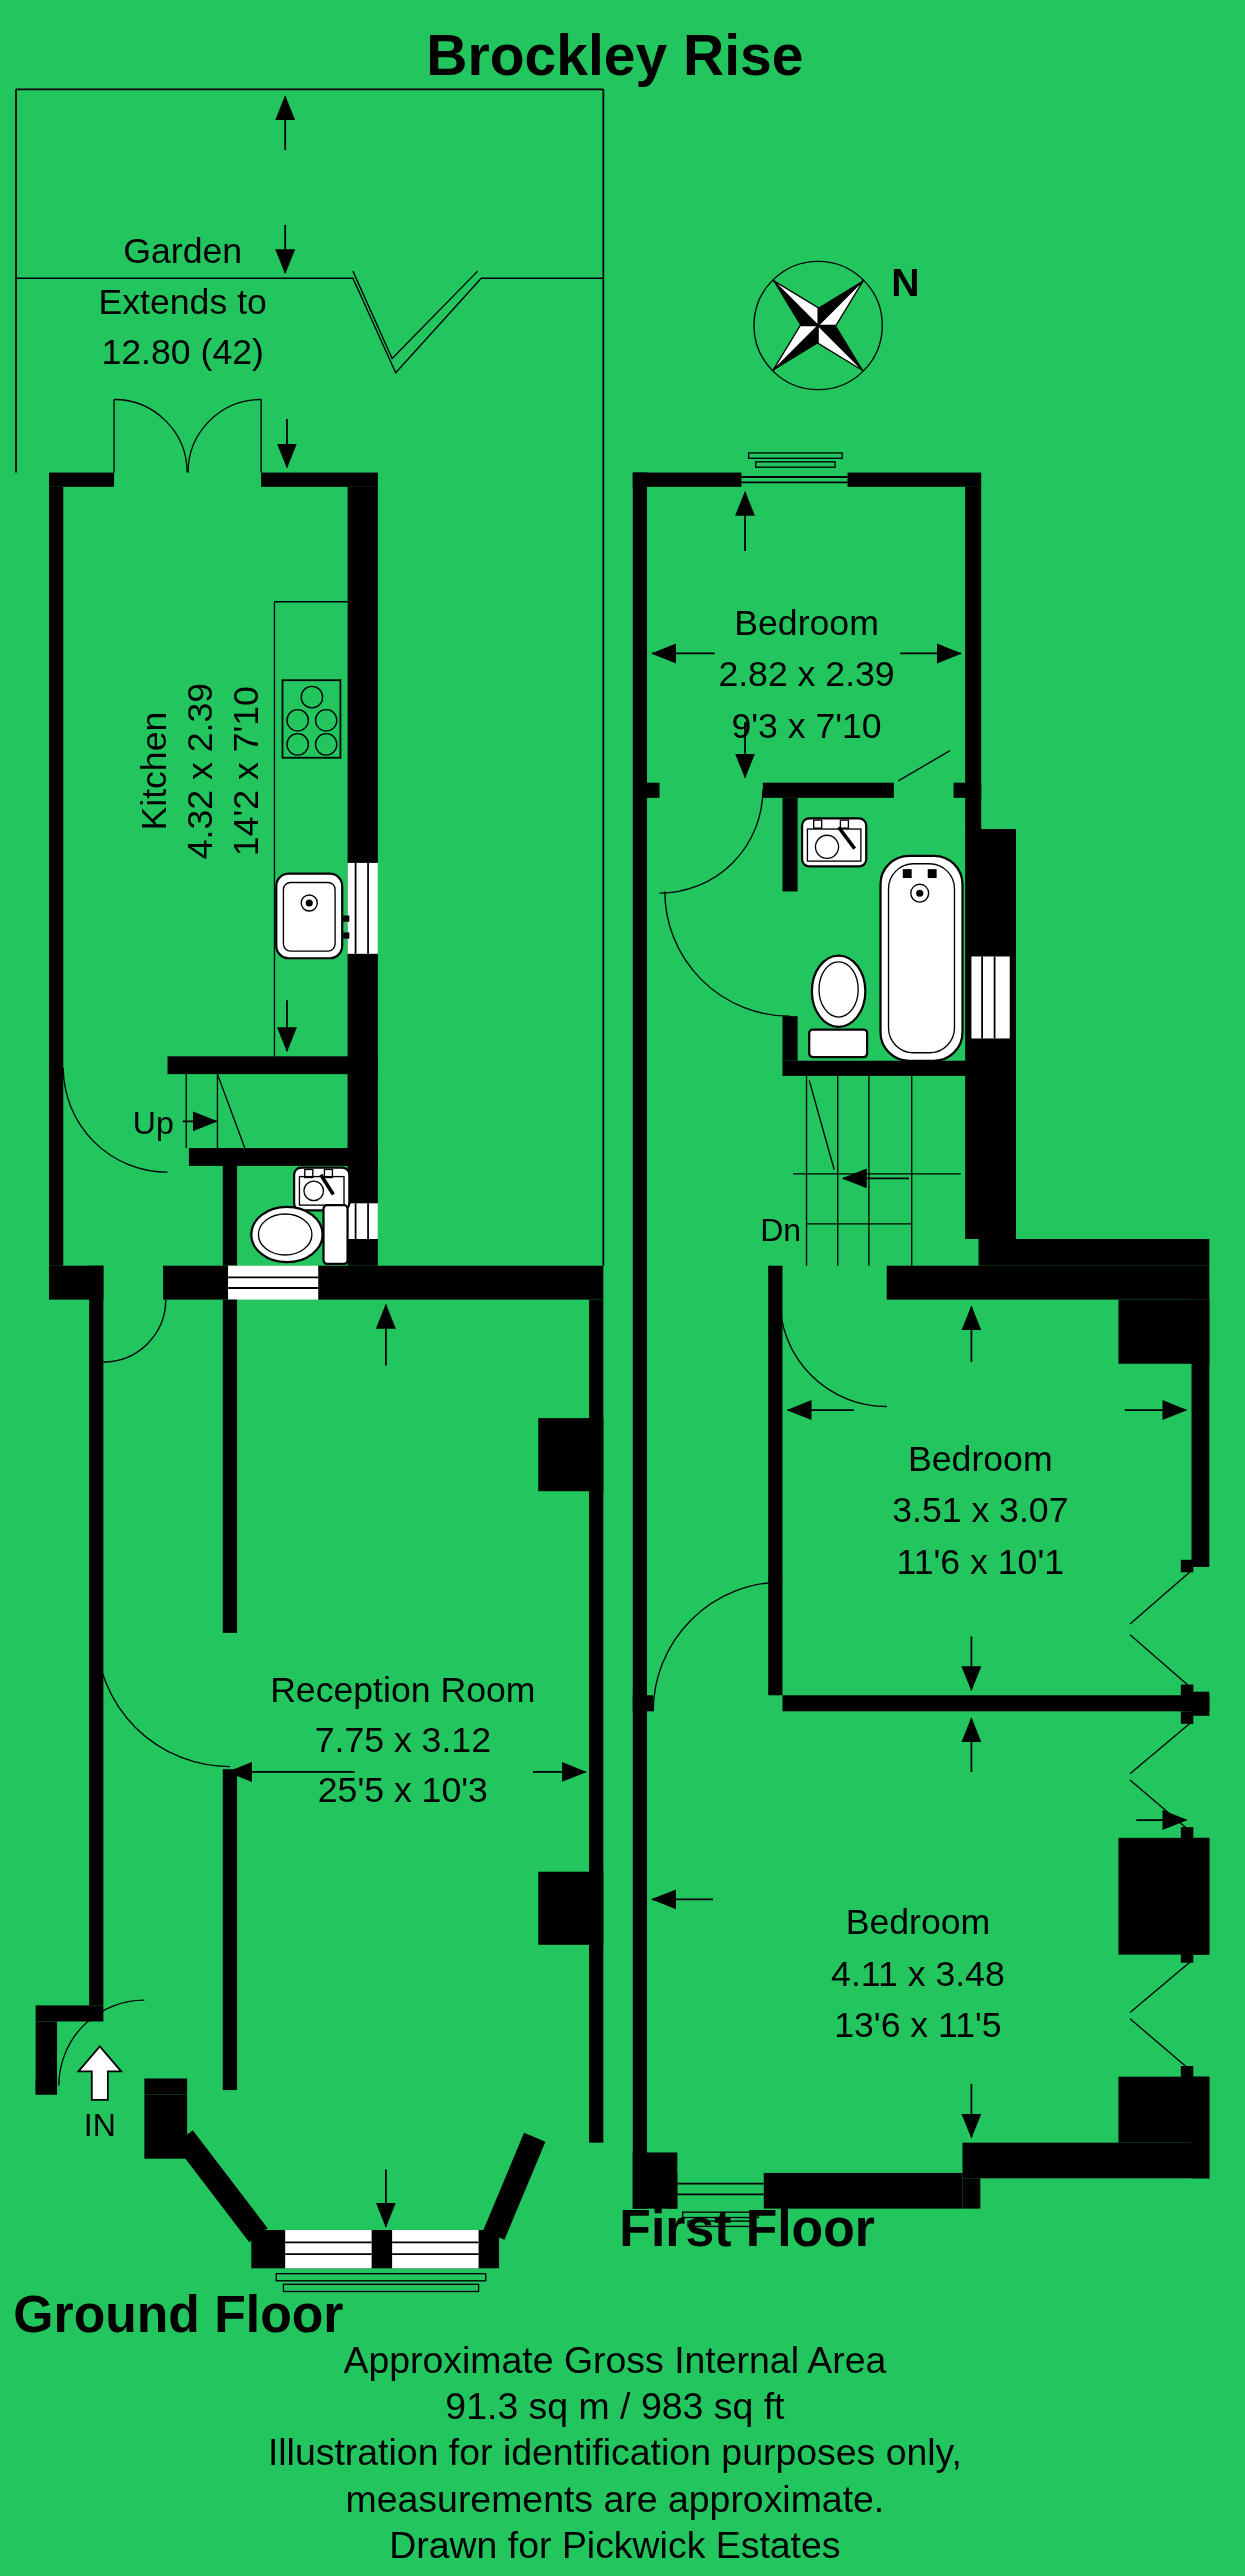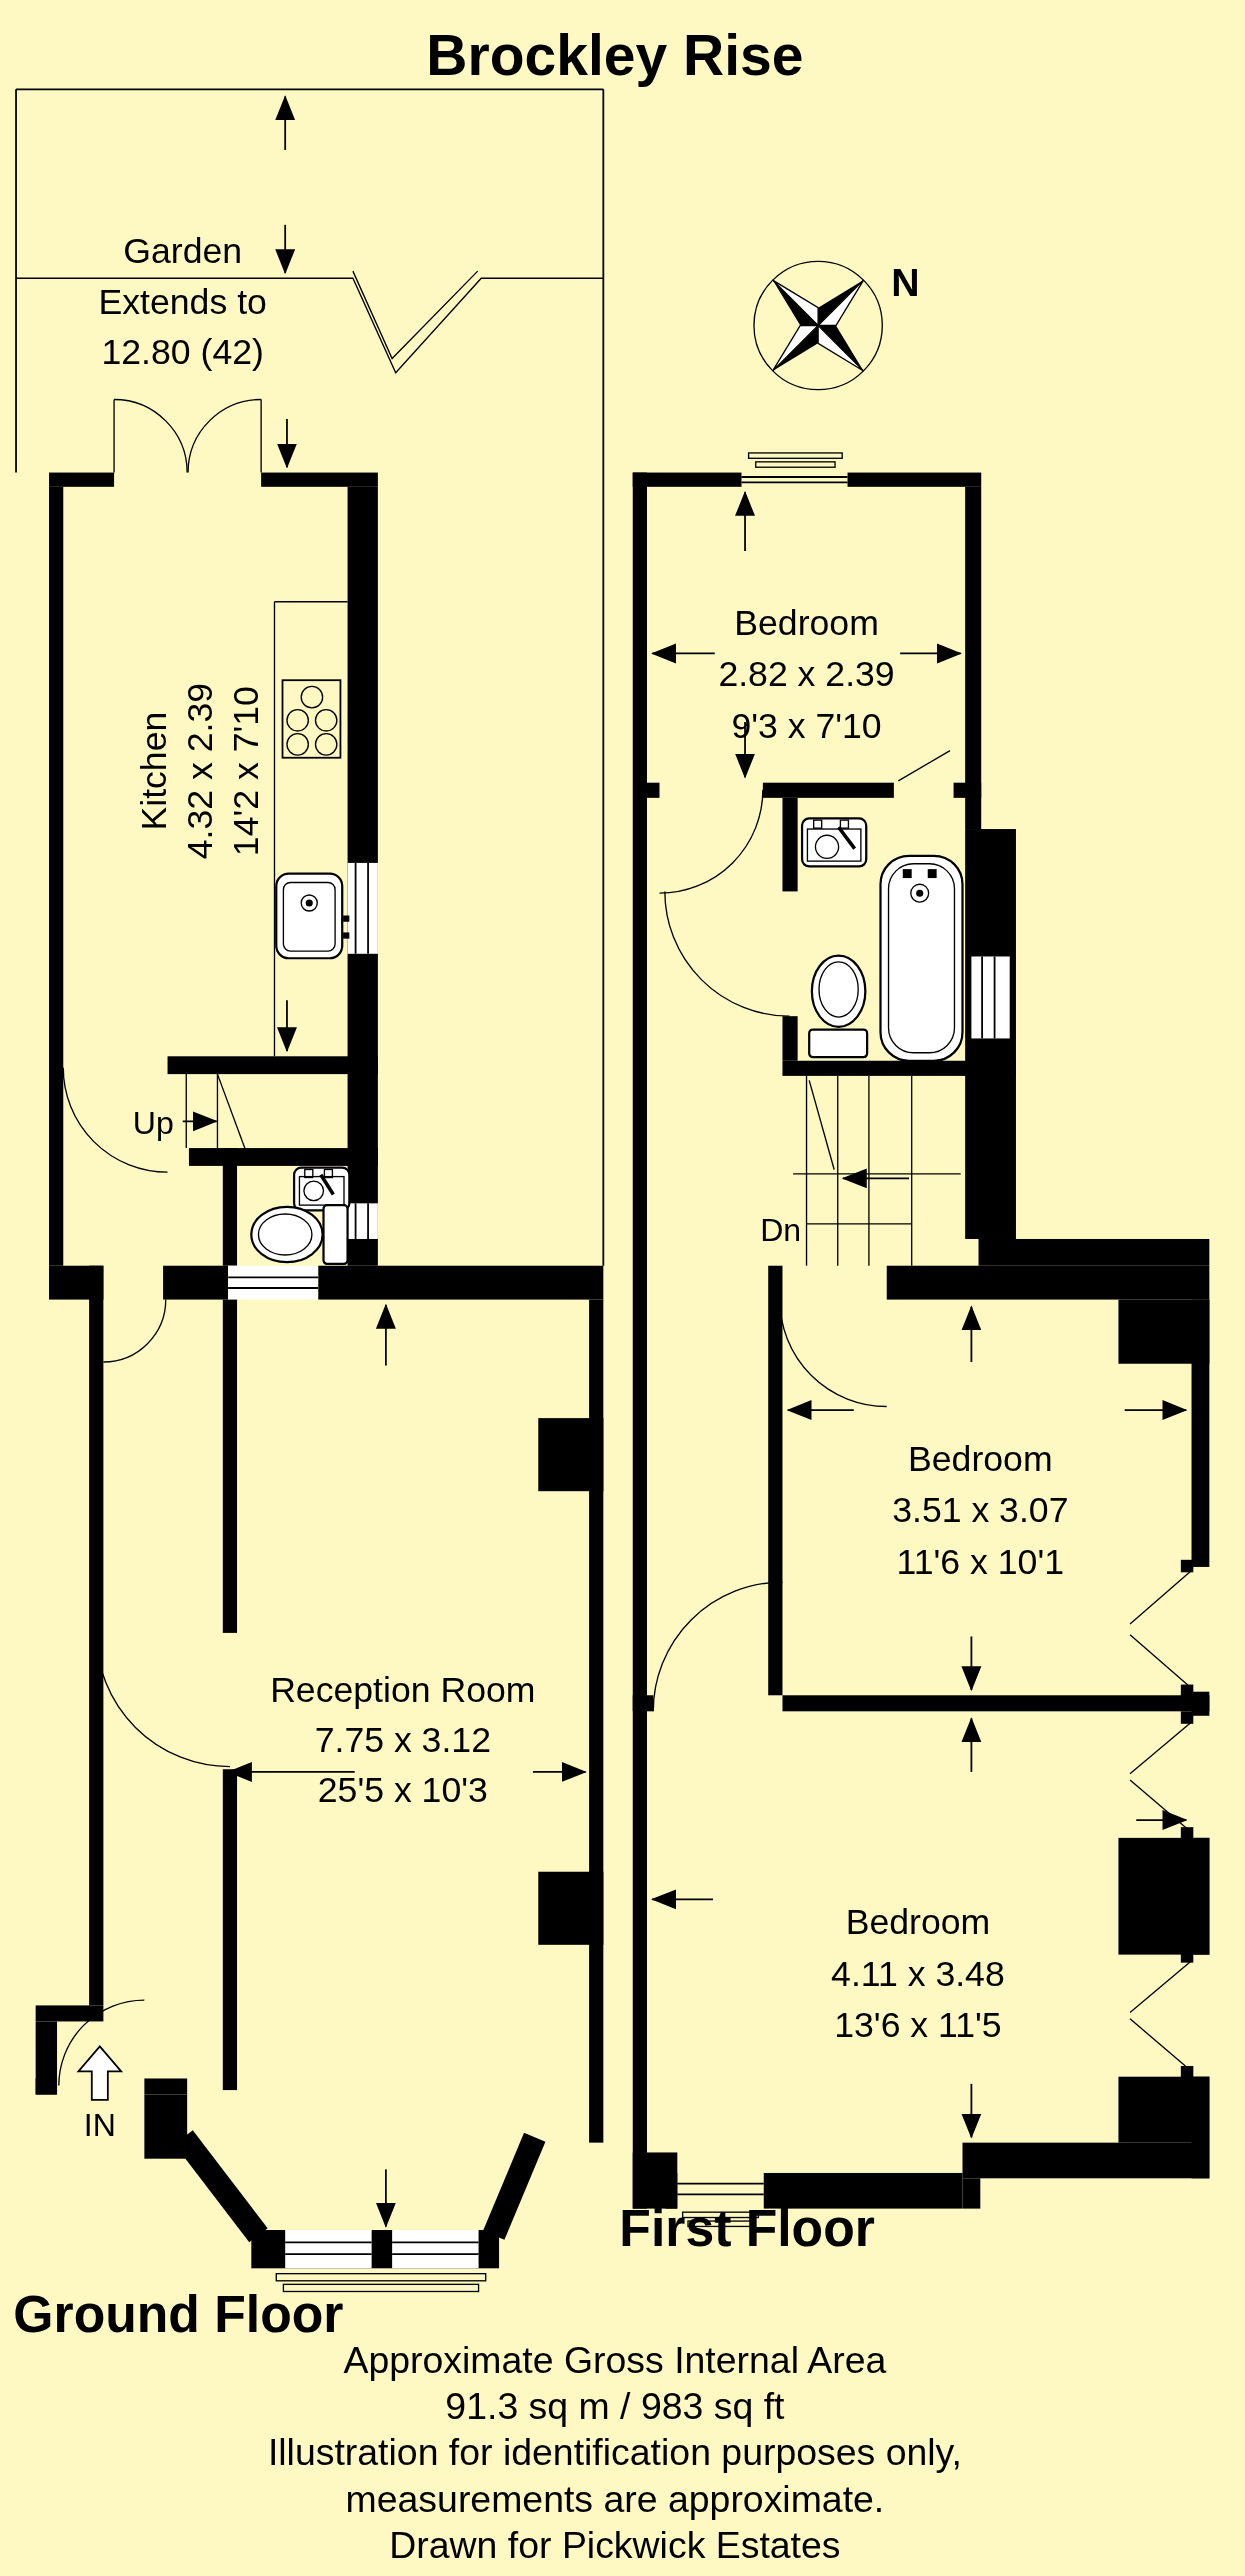--- a/index.html
+++ b/index.html
@@ -1,16 +1,16 @@
 <!DOCTYPE html>
 <html style="font-size:14.3px"><head>
 <meta charset="utf-8">
 <style>
   html,body{margin:0;padding:0;background:#fff;}
-  .page{width:1245px;height:2576px;position:relative;background:#fef9c3;}
+  .page{width:1245px;height:2576px;position:relative;background:#22c55e;}
   svg{display:block;}
   svg text{font-family:"Liberation Sans","DejaVu Sans",sans-serif;fill:#000;}
   .t-title{font-size:64px;font-weight:bold;}
   .t-floor{font-size:58px;font-weight:bold;}
   .t-room{font-size:40px;}
   .t-small{font-size:36px;}
   .t-footer{font-size:42px;}
   .t-north{font-size:44px;font-weight:bold;}
   .wall{fill:#000;stroke:none;}
   .thin{stroke:#000;stroke-width:2;fill:none;}

